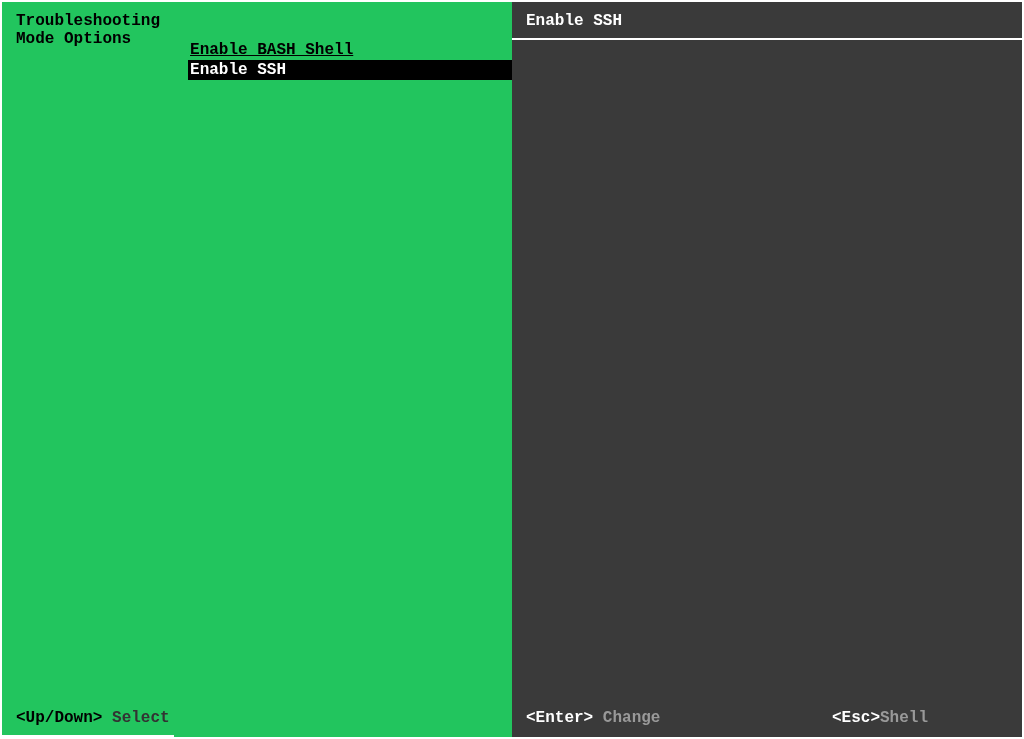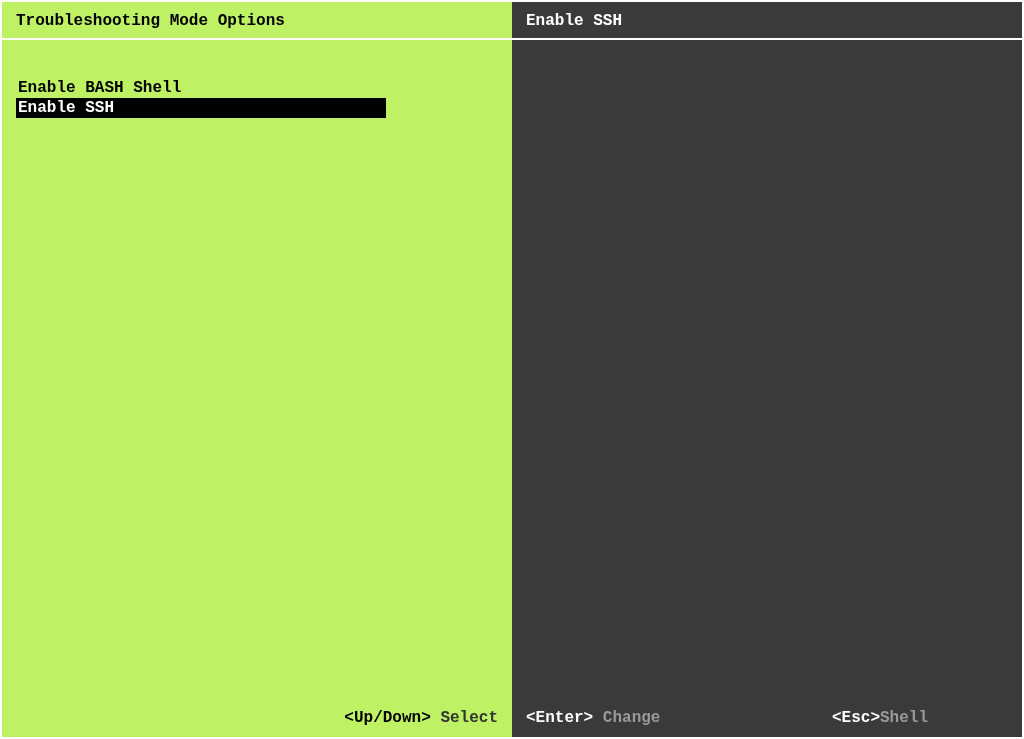--- a/index.html
+++ b/index.html
@@ -20,23 +20,23 @@
     
     .container {
       width: 100%;
       height: 100%;
       border: 2px solid #fff;
       display: flex;
     }
     
     .left-panel {
       width: 50%;
-      background: #bef264;
+      background: #22c55e;
       display: flex;
-      flex-direction: column;
+      flex-direction: row;
       position: relative;
     }
     
     .right-panel {
       width: 50%;
       background: #3a3a3a;
       display: flex;
       flex-direction: column;
       position: relative;
     }
@@ -51,20 +51,21 @@
       color: #000;
     }
     
     .right-panel .panel-header {
       color: #fff;
     }
     
     .panel-body {
       flex: 1;
       padding: 38px 14px 14px 14px;
+      text-decoration: underline;
     }
     
     .menu-item {
       color: #000;
       padding: 1px 2px;
       width: 370px;
       white-space: pre;
     }
     
     .menu-item.selected {
@@ -84,21 +85,20 @@
     .footer {
       position: absolute;
       bottom: 10px;
       left: 14px;
       right: 14px;
       display: flex;
     }
     
     .left-panel .footer {
       color: #000;
-      justify-content: flex-end;
     }
     
     .right-panel .footer {
       color: #fff;
     }
     
     .hint {
       display: inline;
     }
     

